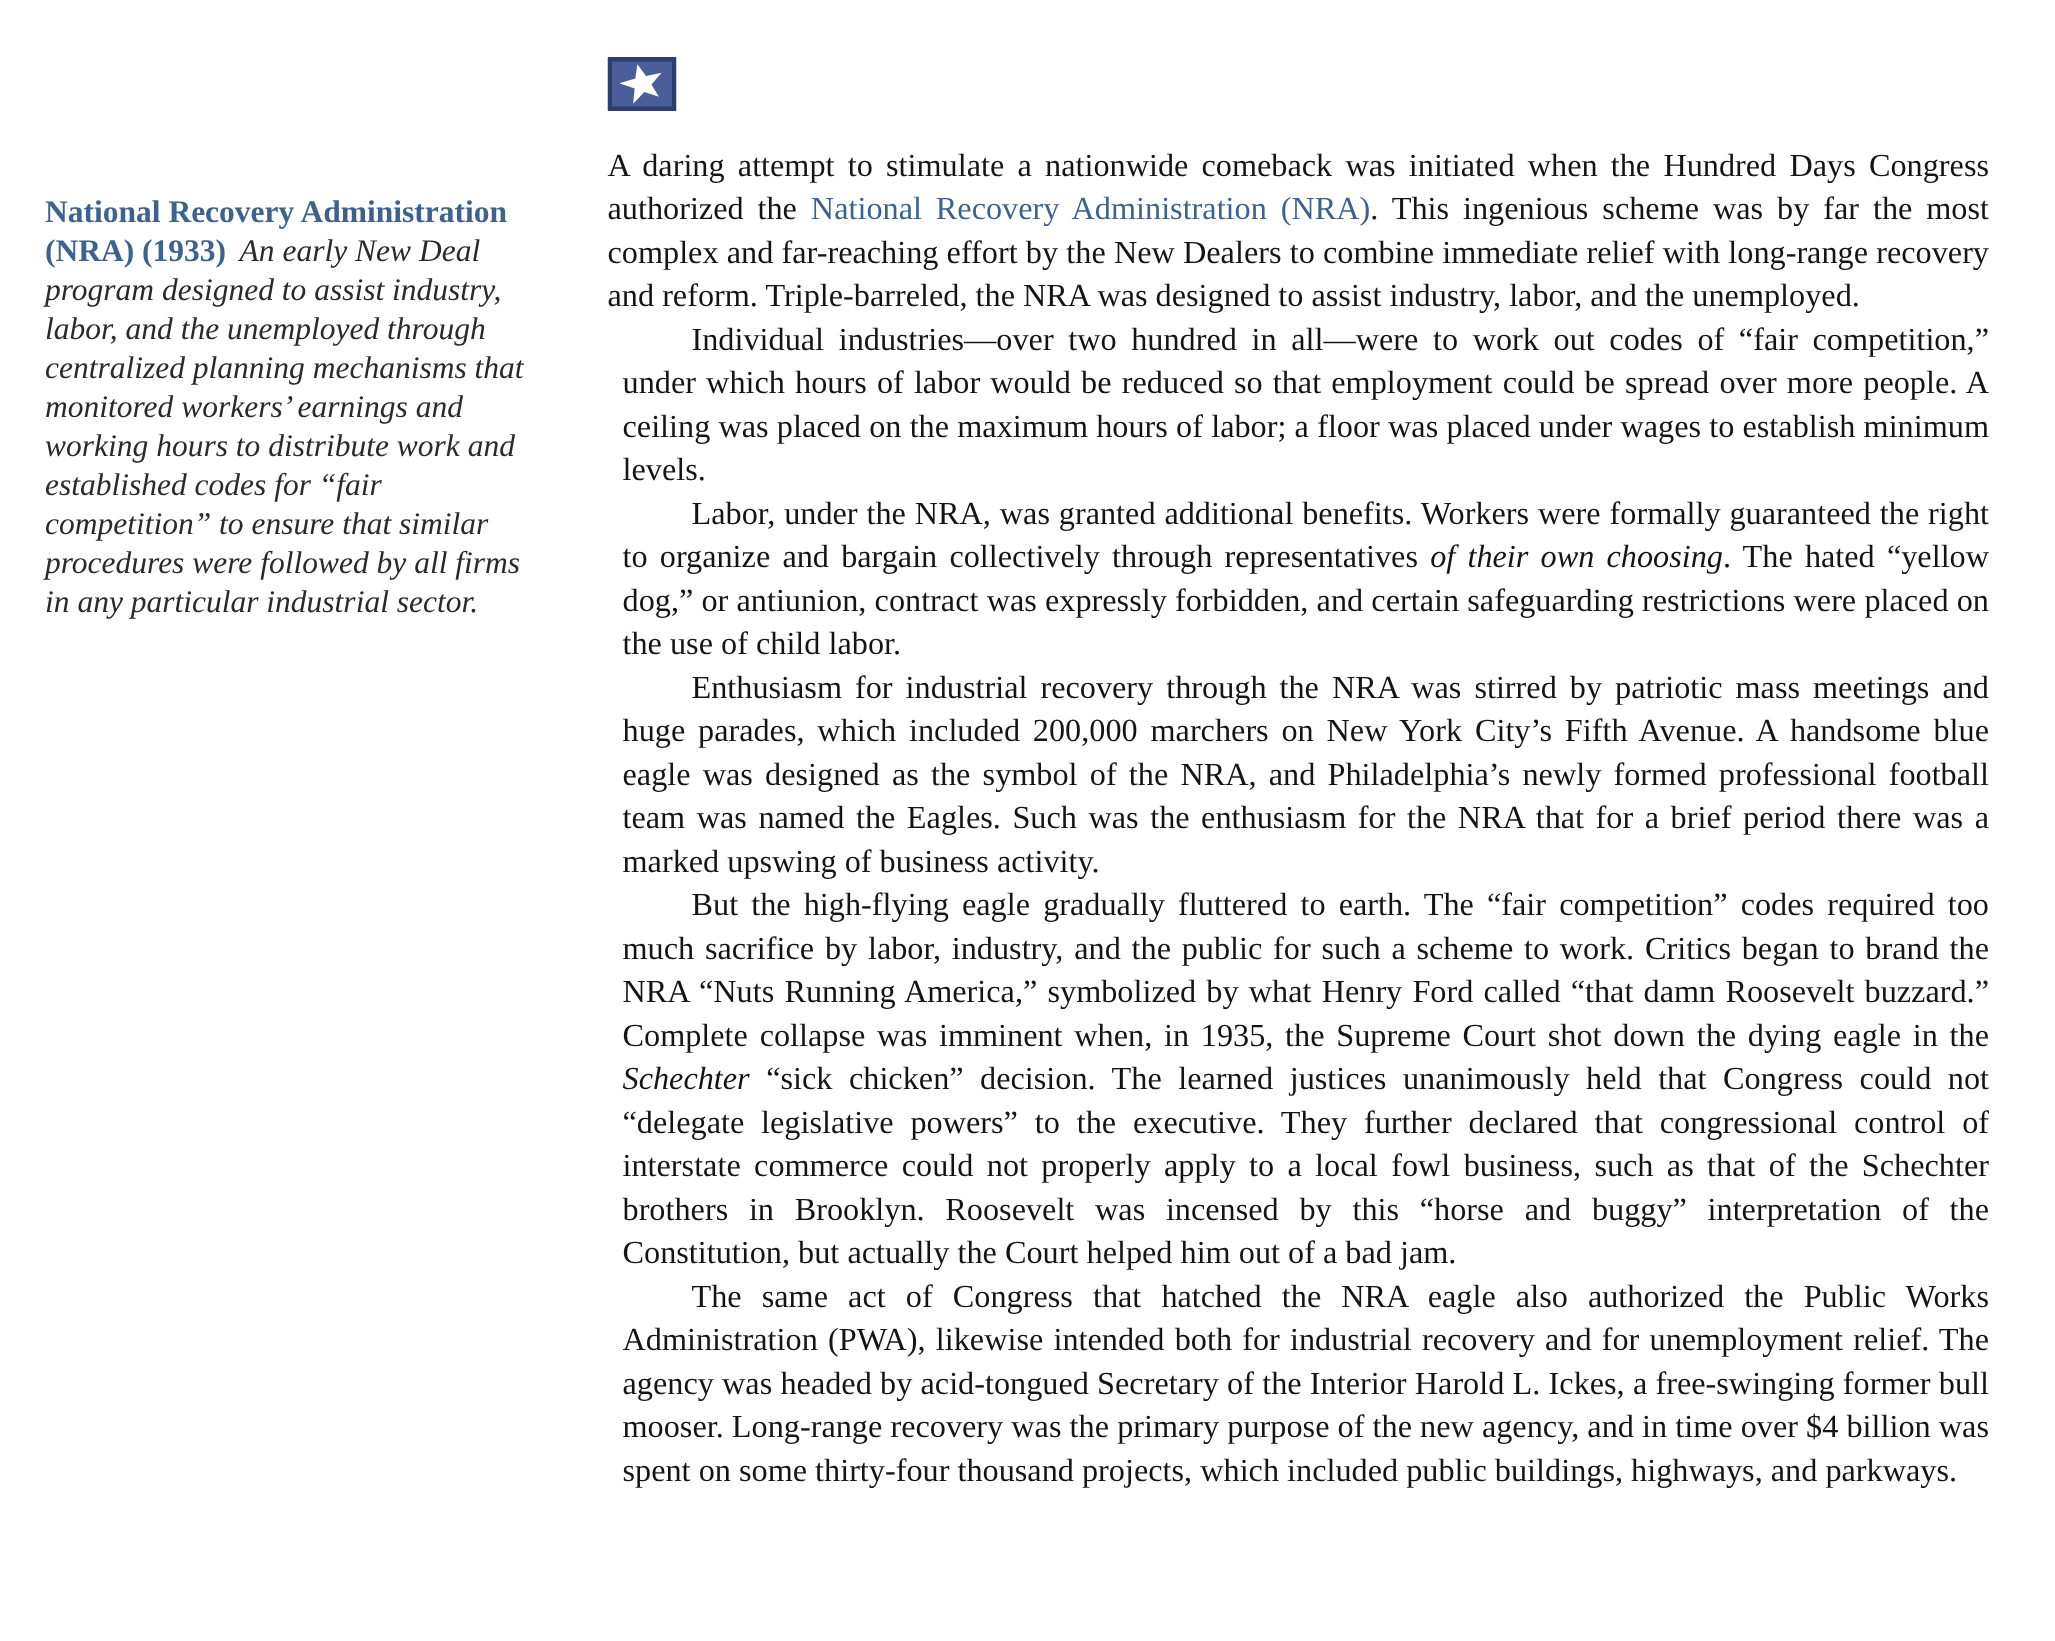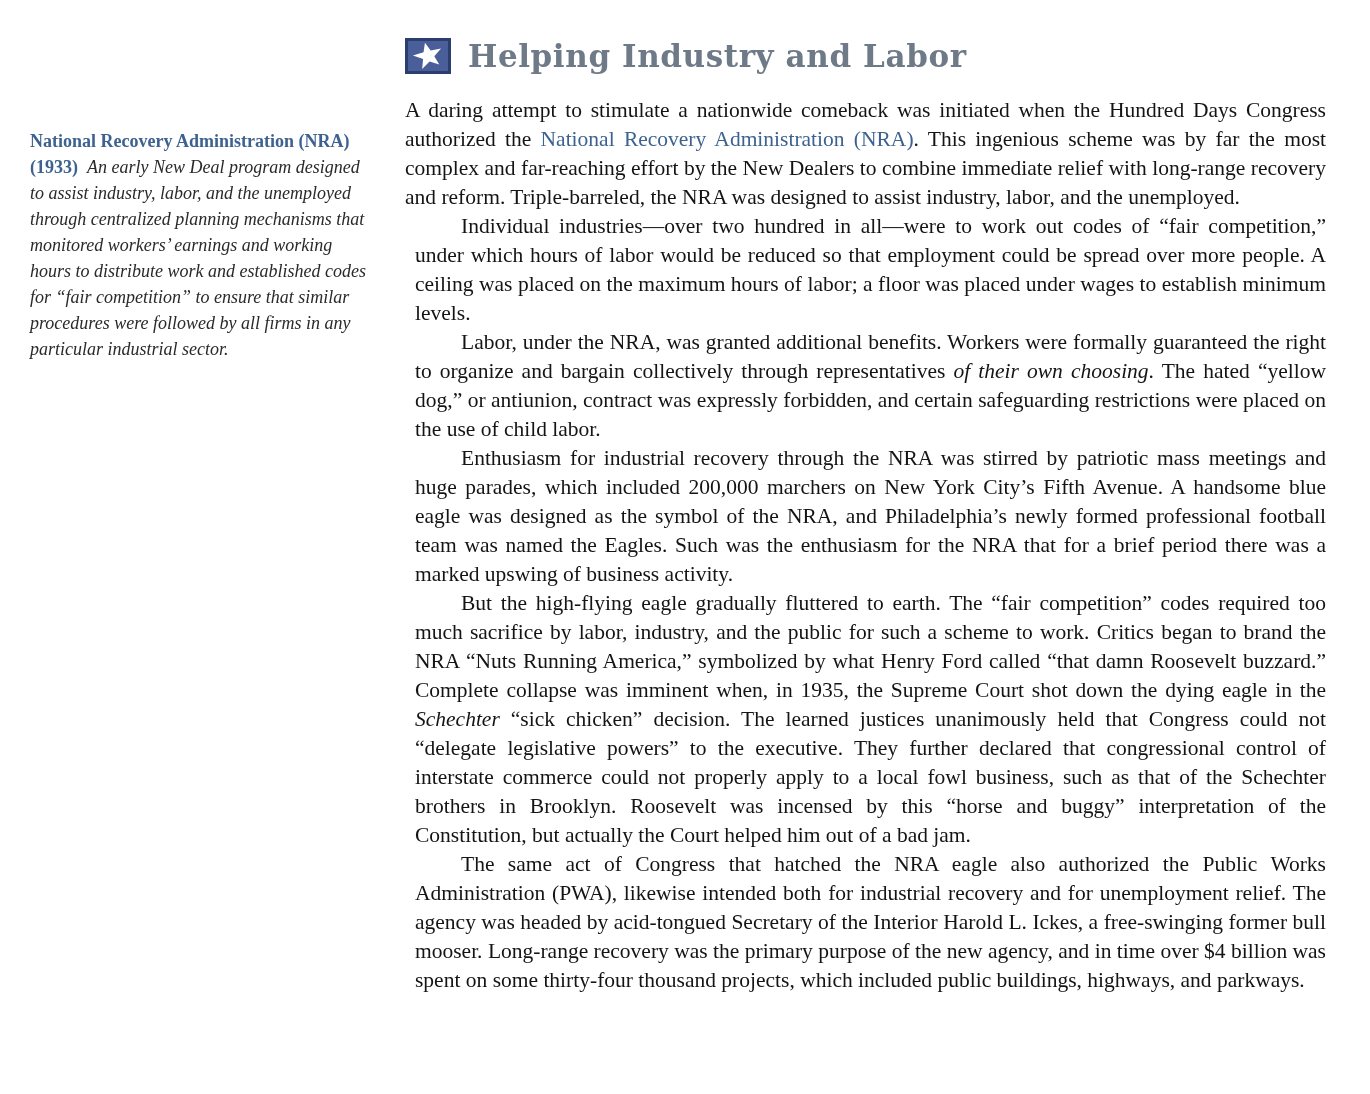--- a/index.html
+++ b/index.html
@@ -27,21 +27,21 @@
     font-size: 31px;
     color: #6e7a88;
     letter-spacing: 0.6px;
   }
 
   
   .margin-note {
     position: absolute;
     left: 30px; top: 128px;
     width: 336px;
-    font-size: 18px;
+    font-size: 21px;
     line-height: 26px;
     text-align: left;
   }
   .margin-note .term {
     color: #3d628f;
     font-weight: 700;
     margin-right: 9px;
   }
   .margin-note .def {
     font-style: italic;
@@ -67,21 +67,20 @@
 </head>
 <body>
 
 <div>
 
   <div class="section-header">
     <svg class="star-icon-box" width="46" height="36" viewBox="0 0 46 36" aria-hidden="true">
       <rect x="1.5" y="1.5" width="43" height="33" fill="#4a5e99" stroke="#2c3e6d" stroke-width="3"></rect>
       <polygon transform="rotate(-14 23 18) scale(1.08 1) translate(-1.5 0)" points="23,4.5 26.4,13.4 36.2,13.9 28.4,19.8 31,29 23,23.6 14.6,29.3 17.7,19.8 9.3,13.9 19.6,13.4" fill="#ffffff"></polygon>
     </svg>
-    <span class="section-title">Helping Industry and Labor</span>
   </div>
 
   <div class="margin-note">
     <span class="term">National Recovery Administration (NRA) (1933)</span><span class="def">An early New Deal program designed to assist industry, labor, and the unemployed through centralized planning mechanisms that monitored workers’ earnings and working hours to distribute work and established codes for “fair competition” to ensure that similar procedures were followed by all firms in any particular industrial sector.</span>
   </div>
 
   <div class="body-col">
       <p class="para"><span class="seg-normal">A daring attempt to stimulate a nationwide comeback was initiated when the Hundred Days Congress authorized the </span><span class="seg-bold-blue">National Recovery Administration (NRA)</span><span class="seg-normal">. This ingenious scheme was by far the most complex and far-reaching effort by the New Dealers to combine immediate relief with long-range recovery and reform. Triple-barreled, the NRA was designed to assist industry, labor, and the unemployed.</span></p>
       <p class="para indent"><span class="seg-normal">Individual industries—over two hundred in all—were to work out codes of “fair competition,” under which hours of labor would be reduced so that employment could be spread over more people. A ceiling was placed on the maximum hours of labor; a floor was placed under wages to establish minimum levels.</span></p>
       <p class="para indent"><span class="seg-normal">Labor, under the NRA, was granted additional benefits. Workers were formally guaranteed the right to organize and bargain collectively through representatives </span><span class="seg-italic">of their own choosing</span><span class="seg-normal">. The hated “yellow dog,” or antiunion, contract was expressly forbidden, and certain safeguarding restrictions were placed on the use of child labor.</span></p>

